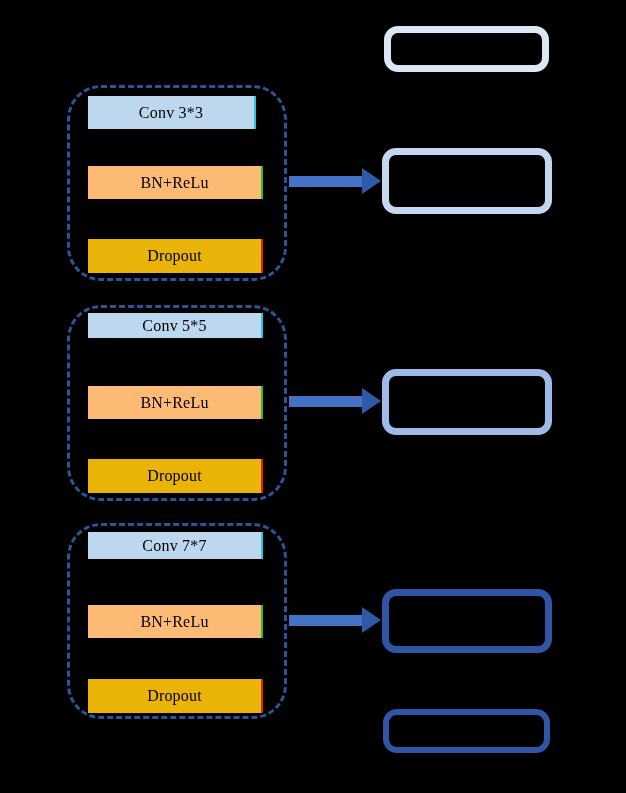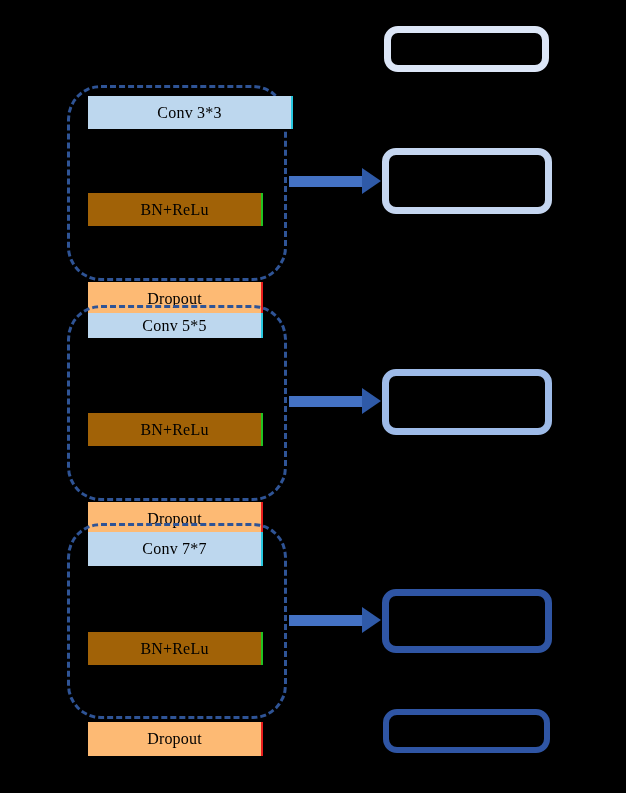--- a/index.html
+++ b/index.html
@@ -39,28 +39,26 @@
     font-size: 16px;
     line-height: 1;
     letter-spacing: 0.2px;
     white-space: nowrap;
   }
   .layer-bar.conv {
     background: #bdd7ee;
     border-right: 2px solid #27c8e0;
   }
   .layer-bar.bnrelu {
-    background: #a16207;
+    background: #fdba74;
     border-right: 2px solid #22c322;
-    margin-top: 27px;
   }
   .layer-bar.dropout {
-    background: #fdba74;
+    background: #eab308;
     border-right: 2px solid #e81d1d;
-    margin-top: 43px;
   }
 
   
   .arrow {
     position: absolute;
     height: 26px;
   }
   .arrow .shaft {
     position: absolute;
     left: 0;
@@ -88,37 +86,37 @@
     background: transparent;
   }
 </style>
 </head>
 <body>
 
 <div id="canvas">
 
   <div class="conv-group" style="left:67px; top:85px; width:220px; height:196px;"></div>
 
-  <div class="layer-bar conv" style="left:88px; top:96px; width:205px; height:33px;">Conv  3*3</div>
+  <div class="layer-bar conv" style="left:88px; top:96px; width:168px; height:33px;">Conv  3*3</div>
 
   <div class="layer-bar bnrelu" style="left:88px; top:166px; width:175px; height:33px;">BN+ReLu</div>
 
   <div class="layer-bar dropout" style="left:88px; top:239px; width:175px; height:34px;">Dropout</div>
 
   <div class="conv-group" style="left:67px; top:305px; width:220px; height:196px;"></div>
 
   <div class="layer-bar conv" style="left:88px; top:313px; width:175px; height:25px;">Conv  5*5</div>
 
   <div class="layer-bar bnrelu" style="left:88px; top:386px; width:175px; height:33px;">BN+ReLu</div>
 
   <div class="layer-bar dropout" style="left:88px; top:459px; width:175px; height:34px;">Dropout</div>
 
   <div class="conv-group" style="left:67px; top:523px; width:220px; height:196px;"></div>
 
-  <div class="layer-bar conv" style="left:88px; top:532px; width:175px; height:34px;">Conv  7*7</div>
+  <div class="layer-bar conv" style="left:88px; top:532px; width:175px; height:27px;">Conv  7*7</div>
 
   <div class="layer-bar bnrelu" style="left:88px; top:605px; width:175px; height:33px;">BN+ReLu</div>
 
   <div class="layer-bar dropout" style="left:88px; top:679px; width:175px; height:34px;">Dropout</div>
 
   <div class="arrow" style="left:289px; top:168px; width:92px;">
     <div class="shaft" style="width:75px;"></div>
     <div class="head"></div>
   </div>
 

